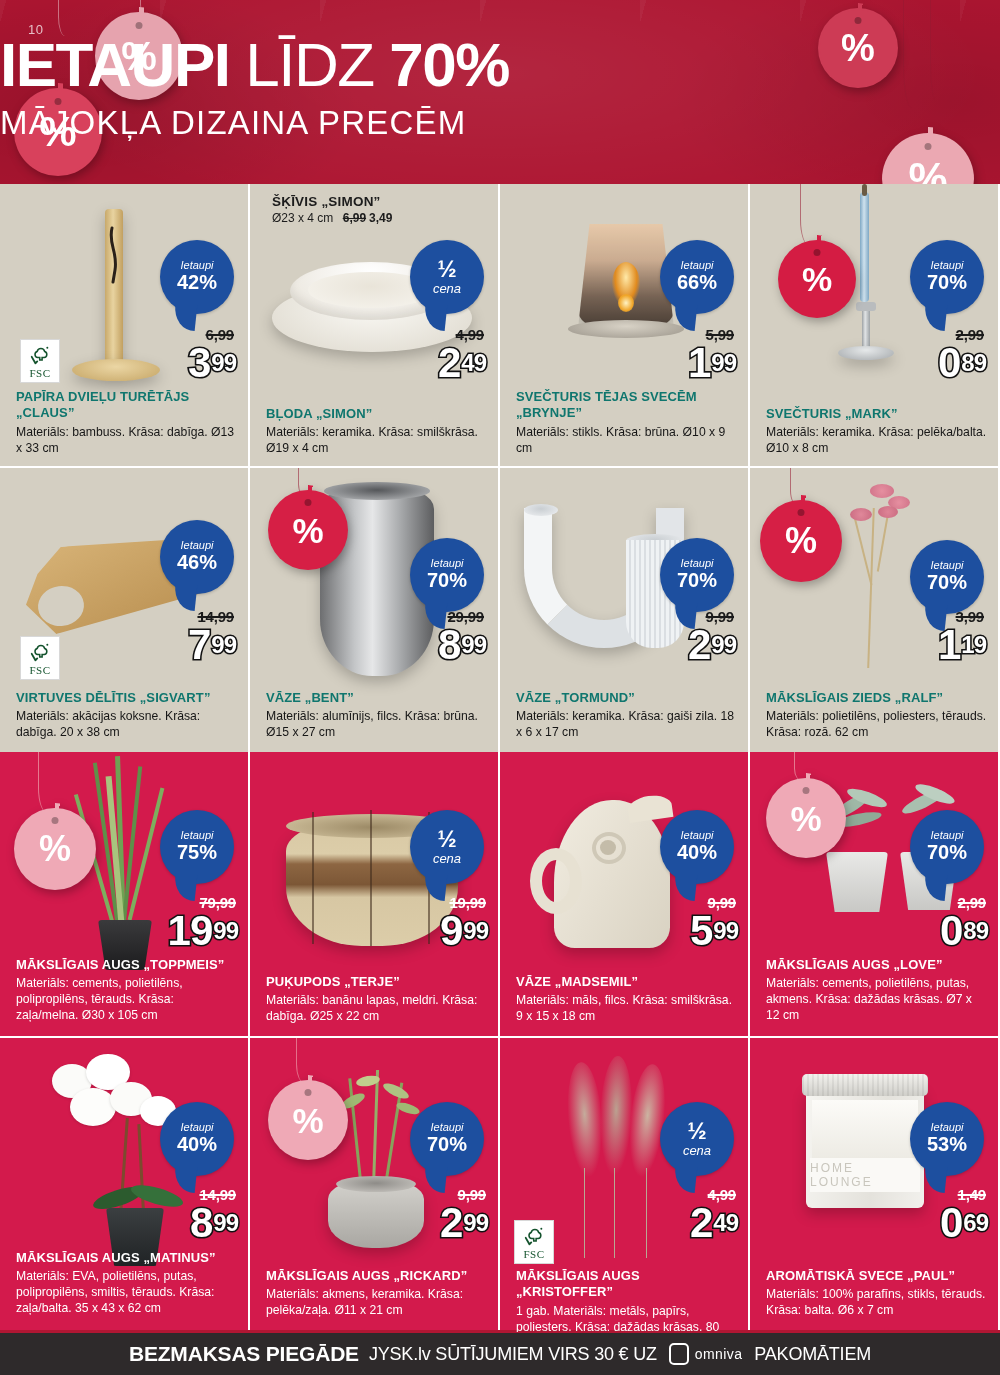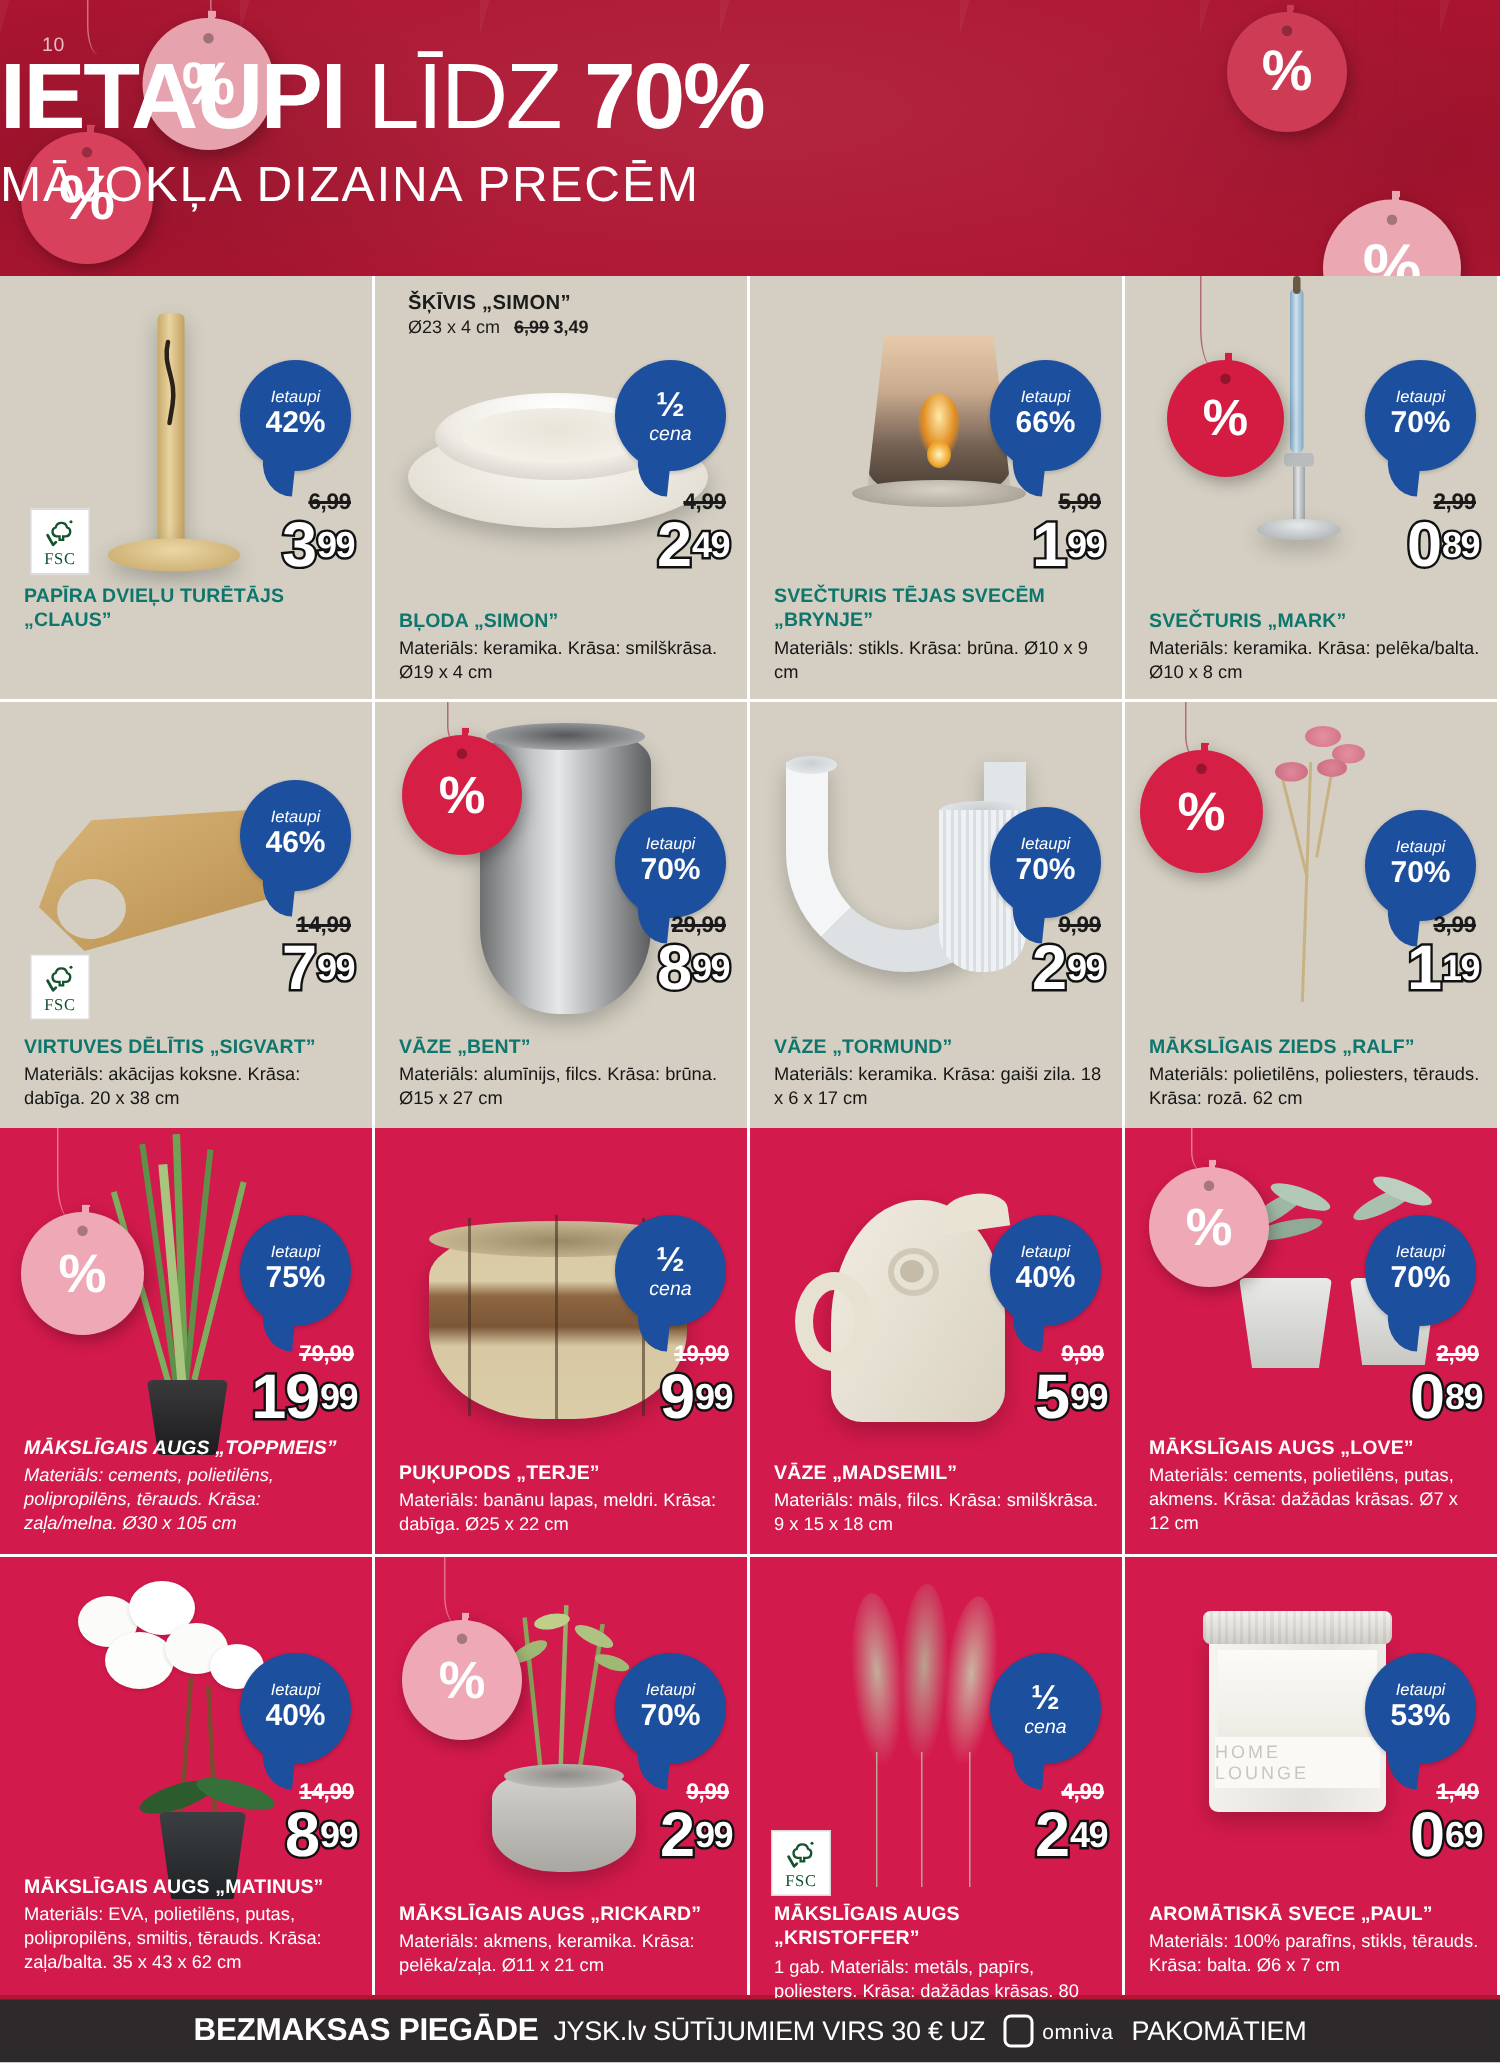--- a/index.html
+++ b/index.html
@@ -311,20 +311,21 @@
         <div class="fsc" style="left:20px;top:155px;">
           <svg width="22" height="22" viewBox="0 0 24 24">
             <path d="M3 14 L7 21 L9 19" stroke="#14532d" stroke-width="2" fill="none" stroke-linecap="round" stroke-linejoin="round"></path>
             <path d="M13 5 a4.2 4.2 0 0 1 4.1 3.2 a3.4 3.4 0 0 1 -.6 6.6 h-2.2 v2.6 h-2.6 v-2.6 h-2.2 a3.4 3.4 0 0 1 -.6 -6.6 A4.2 4.2 0 0 1 13 5 z" fill="none" stroke="#14532d" stroke-width="1.7"></path>
             <circle cx="20" cy="4.2" r="1.1" fill="#14532d"></circle>
           </svg>
           <span class="txt">FSC</span>
         </div>
         <div class="caption" style="top:205px;">
           <div class="cname">PAPĪRA DVIEĻU TURĒTĀJS „CLAUS”</div>
+          <div class="cdesc">Materiāls: bambuss. Krāsa: dabīga. Ø13 x 33 cm</div>
         </div>
       </div>
 
       <div class="cell">
         <div class="pretitle">
           <div class="pt-name">ŠĶĪVIS „SIMON”</div>
           <div class="pt-sub">
             <span>Ø23 x 4 cm</span>
             <span class="old" style="margin-left:6px;">6,99</span><span class="new">3,49</span>
           </div>
@@ -546,21 +547,21 @@
         <div class="bubble" style="right:14px;top:58px;">
           <span class="lbl">Ietaupi</span>
           <span class="val">75%</span>
         </div>
         <div class="price" style="right:10px;top:142px;">
           <div class="old">79,99</div>
           <div class="new">
             <span class="int">19</span><span class="dec">99</span>
           </div>
         </div>
-        <div class="caption" style="top:205px;font-style:italic;">
+        <div class="caption" style="top:205px;">
           <div class="cname">MĀKSLĪGAIS AUGS „TOPPMEIS”</div>
           <div class="cdesc">Materiāls: cements, polietilēns, polipropilēns, tērauds. Krāsa: zaļa/melna. Ø30 x 105 cm</div>
         </div>
       </div>
 
       <div class="cell">
         <div class="art">
           <div class="ph sh" style="left:36px;top:66px;width:172px;height:128px;background:
               linear-gradient(180deg,#D8C8A4 0%,#DCCDA9 28%,#8D6642 36%,#7C5736 52%,#D7C7A3 62%,#DCCDA9 100%);
               border-radius:46% 46% 44% 44% / 26% 26% 46% 46%;"></div>

